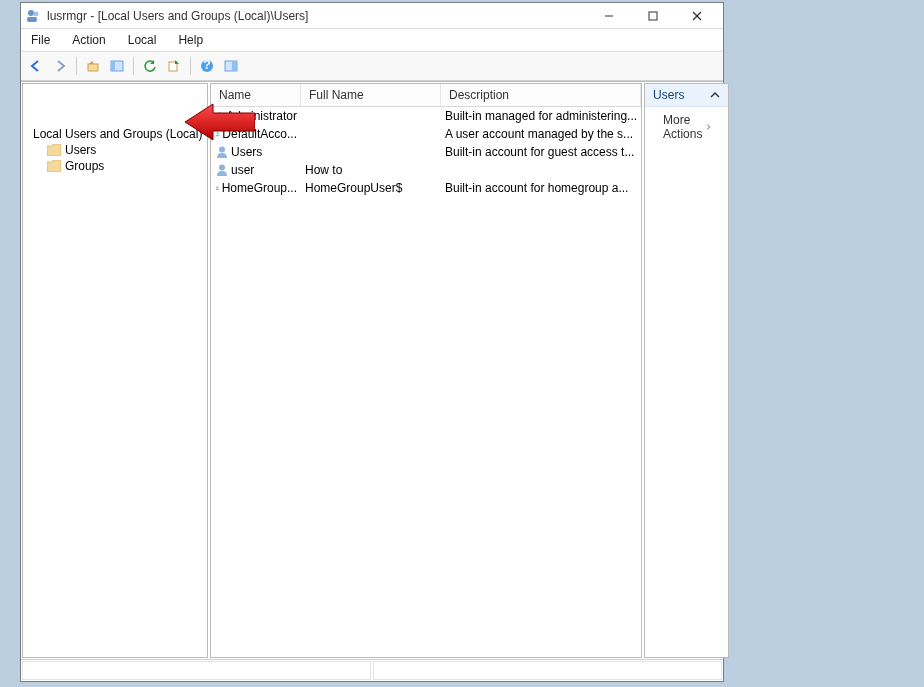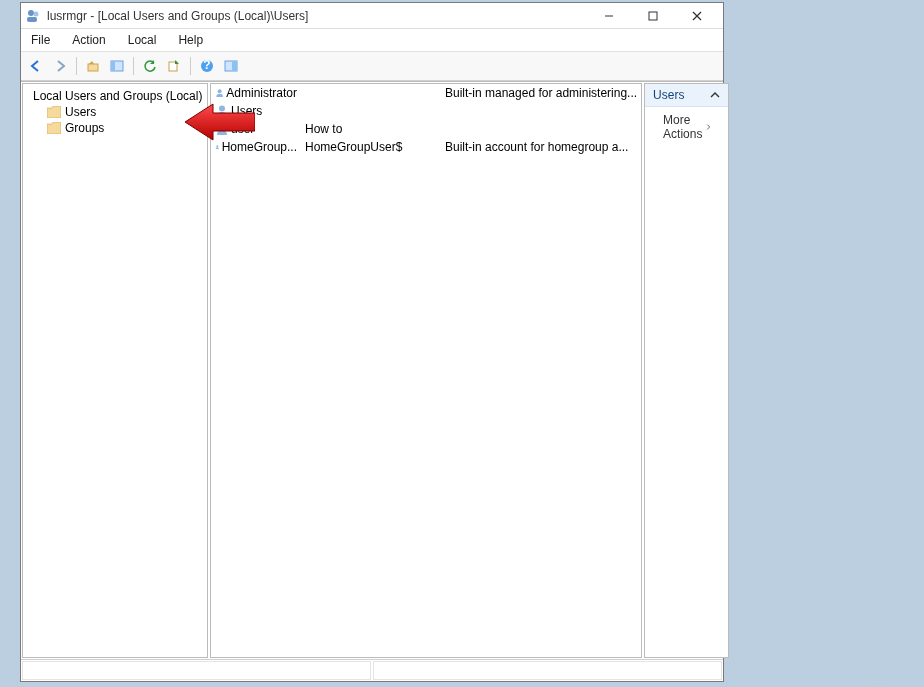--- a/index.html
+++ b/index.html
@@ -11,21 +11,21 @@
   .win-buttons { display: flex; gap: 0; }
   .wbtn { width: 44px; height: 24px; display: flex; align-items: center; justify-content: center; color: #444; }
   .menubar { display: flex; gap: 22px; padding: 4px 10px; border-bottom: 1px solid #e0e0e0; }
   .menubar span { color: #222; }
   .toolbar { display: flex; align-items: center; gap: 2px; padding: 3px 4px; border-bottom: 1px solid #d0d0d0; background:#f8f8f8; }
   .tb-btn { width: 22px; height: 22px; border: 1px solid transparent; display:flex; align-items:center; justify-content:center; border-radius:2px;}
   .tb-sep { width:1px; height:18px; background:#ccc; margin:0 3px;}
   .body { flex:1; display:flex; border-top:1px solid #bbb; }
   .pane { border:1px solid #bbb; margin:1px; background:#fff; }
   .tree-pane { width:186px; padding:2px 2px; }
-  .tree-root { padding:2px; }
+  .tree-root { padding:2px;margin-top:38px; }
   .tree-row { display:flex; align-items:center; gap:4px; padding:1px 2px; white-space:nowrap; cursor:default;}
   .tree-row.child { padding-left:20px; }
   .folder-icon { width:14px; height:12px; }
   .list-pane { flex:1; display:flex; flex-direction:column; position:relative;}
   .list-header { display:flex; border-bottom:1px solid #d8d8d8; background:#fcfcfc;}
   .col-h { padding:4px 8px; border-right:1px solid #e6e6e6; color:#333; font-weight:400;}
   .col-name { width:90px;} .col-full{ width:140px;} .col-desc{ flex:1;}
   .list-body { flex:1; overflow:hidden;}
   .list-row { display:flex; align-items:center; height:18px; }
   .cell { padding:0 4px; overflow:hidden; white-space:nowrap; text-overflow:ellipsis;}
@@ -161,43 +161,61 @@
 
       <svg class="arrow" width="70" height="44" viewBox="0 0 70 44">
         <defs>
             <linearGradient id="grad" x1="0" x2="0" y1="0" y2="1">
               <stop offset="0" stop-color="#ff4b4b"></stop>
               <stop offset="1" stop-color="#b50000"></stop>
             </linearGradient>
           </defs>
         <polygon points="0,22 28,4 28,13 70,13 70,31 28,31 28,40" fill="url(#grad)" stroke="#7a0000" stroke-width="1"></polygon>
       </svg>
+      <div class="list-header">
+        <div class="col-h col-name">Name</div>
+        <div class="col-h col-full">Full Name</div>
+        <div class="col-h col-desc">Description</div>
+      </div>
       <div class="list-body" id="list-body">
           <div class="list-row">
     <div class="cell name">
       <svg class="user-icon" viewBox="0 0 14 14">
                 <circle cx="7" cy="4.5" r="3" fill="#8fb5e0"></circle>
                 <path d="M2 13 Q2 8 7 8 Q12 8 12 13 Z" fill="#8fb5e0"></path>
                 <rect x="0" y="0" width="14" height="14" fill="none" stroke="#c0c0c0" stroke-width="0"></rect>
               </svg>
       <span>Administrator</span>
     </div>
     <div class="cell full"></div>
     <div class="cell desc">Built-in managed for administering...</div>
           </div>
           <div class="list-row">
     <div class="cell name">
       <svg class="user-icon" viewBox="0 0 14 14">
                 <circle cx="7" cy="4.5" r="3" fill="#8fb5e0"></circle>
                 <path d="M2 13 Q2 8 7 8 Q12 8 12 13 Z" fill="#8fb5e0"></path>
                 <rect x="0" y="0" width="14" height="14" fill="none" stroke="#c0c0c0" stroke-width="0"></rect>
               </svg>
+      <span>DefaultAcco...</span>
+    </div>
+    <div class="cell full"></div>
+    <div class="cell desc">A user account managed by the s...</div>
+          </div>
+          <div class="list-row">
+    <div class="cell name">
+      <svg class="user-icon" viewBox="0 0 14 14">
+                <circle cx="7" cy="4.5" r="3" fill="#8fb5e0"></circle>
+                <path d="M2 13 Q2 8 7 8 Q12 8 12 13 Z" fill="#8fb5e0"></path>
+                <rect x="0" y="0" width="14" height="14" fill="none" stroke="#c0c0c0" stroke-width="0"></rect>
+              </svg>
       <span>Users</span>
     </div>
     <div class="cell full"></div>
+    <div class="cell desc">Built-in account for guest access t...</div>
           </div>
           <div class="list-row">
     <div class="cell name">
       <svg class="user-icon" viewBox="0 0 14 14">
                 <circle cx="7" cy="4.5" r="3" fill="#8fb5e0"></circle>
                 <path d="M2 13 Q2 8 7 8 Q12 8 12 13 Z" fill="#8fb5e0"></path>
                 <rect x="0" y="0" width="14" height="14" fill="none" stroke="#c0c0c0" stroke-width="0"></rect>
               </svg>
       <span>user</span>
     </div>

